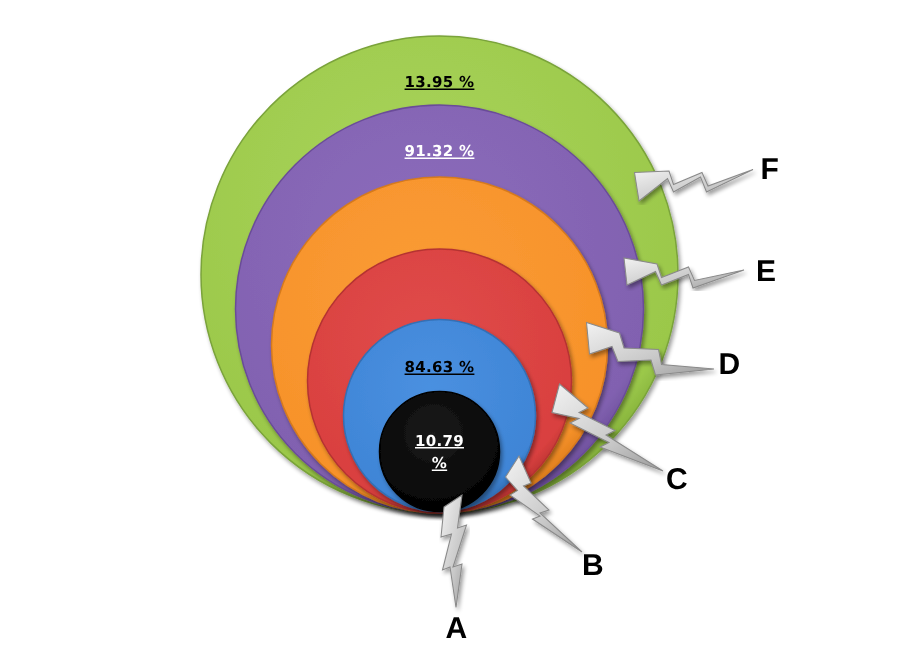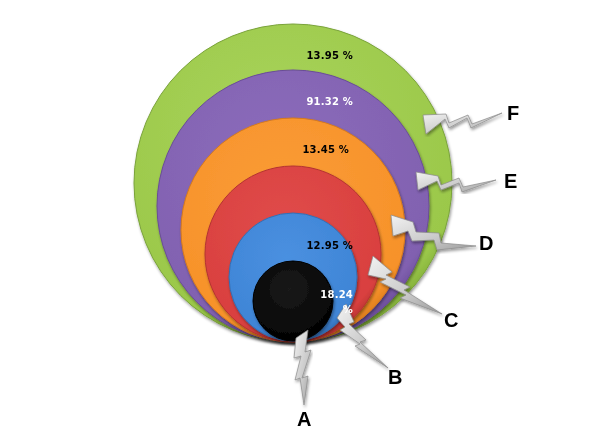--- a/index.html
+++ b/index.html
@@ -1,20 +1,20 @@
 <!DOCTYPE html>
 <html><head>
   <meta charset="utf-8">
   <style>
     html, body { margin: 0; padding: 0; background: #ffffff; }
     body { width: 613px; height: 443px; position: relative; overflow: hidden;
            font-family: "DejaVu Sans", sans-serif; }
     #stage { position: absolute; left: 0; top: 0; width: 613px; height: 443px; }
     .ring-label { position: absolute; font-size: 10px; font-weight: bold;
-                  text-align: right; width: 120px; margin-left: -60px; letter-spacing: 0.2px; }
+                  text-align: center; width: 120px; margin-left: -60px; letter-spacing: 0.2px; text-decoration: underline; }
     .letter { position: absolute; font-family: "Liberation Sans", sans-serif;
               font-size: 20px; font-weight: bold; color: #000; }
   </style>
 </head>
 <body>
 
 <div id="stage">
   <svg width="613" height="443" viewBox="0 0 613 443">
     <defs>
       <radialGradient id="gGreen" cx="45%" cy="35%" r="70%">
@@ -88,23 +88,22 @@
       <polygon points="418,190 416,172 438,176 441,185 459,178 463,187 496,180 462,192 459,183 441,190 437,181" fill="url(#gBolt)" stroke="#8a8a8a" stroke-width="0.7"></polygon>
     </g>
     <g filter="url(#shadow)">
       <polygon points="426,134 423,115 446,114 449,123 468,115 472,124 502,113 471,128 467,118 449,128 445,119" fill="url(#gBolt)" stroke="#8a8a8a" stroke-width="0.7"></polygon>
     </g>
   </svg>
 
   
   <div class="ring-label" style="left:293px; top:50px; color:#000;">13.95 %</div>
   <div class="ring-label" style="left:293px; top:96px; color:#fff;">91.32 %</div>
-  <div class="ring-label" style="left:289px; top:144px; color:#000;">13.45 %</div>
-  <div class="ring-label" style="left:293px; top:240px; color:#000;">12.95 %</div>
-  <div class="ring-label" style="left:293px; top:289px; color:#fff;">18.24</div>
+  <div class="ring-label" style="left:293px; top:240px; color:#000;">84.63 %</div>
+  <div class="ring-label" style="left:293px; top:289px; color:#fff;">10.79</div>
   <div class="ring-label" style="left:293px; top:304px; color:#fff;">%</div>
 
   
   <div class="letter" style="left:297px; top:408px;">A</div>
   <div class="letter" style="left:388px; top:366px;">B</div>
   <div class="letter" style="left:444px; top:309px;">C</div>
   <div class="letter" style="left:479px; top:232px;">D</div>
   <div class="letter" style="left:504px; top:170px;">E</div>
   <div class="letter" style="left:507px; top:102px;">F</div>
 </div>

